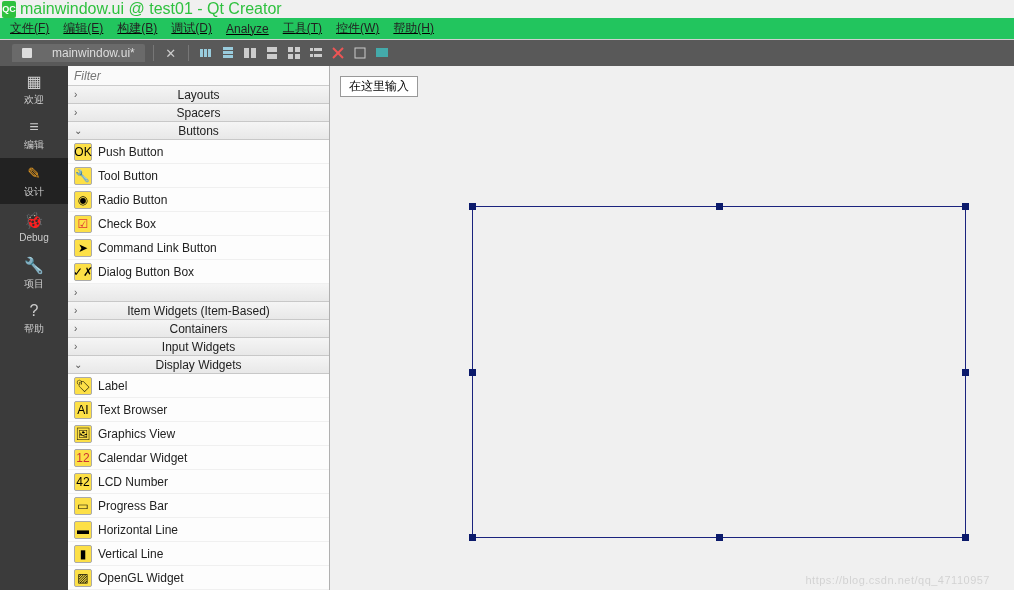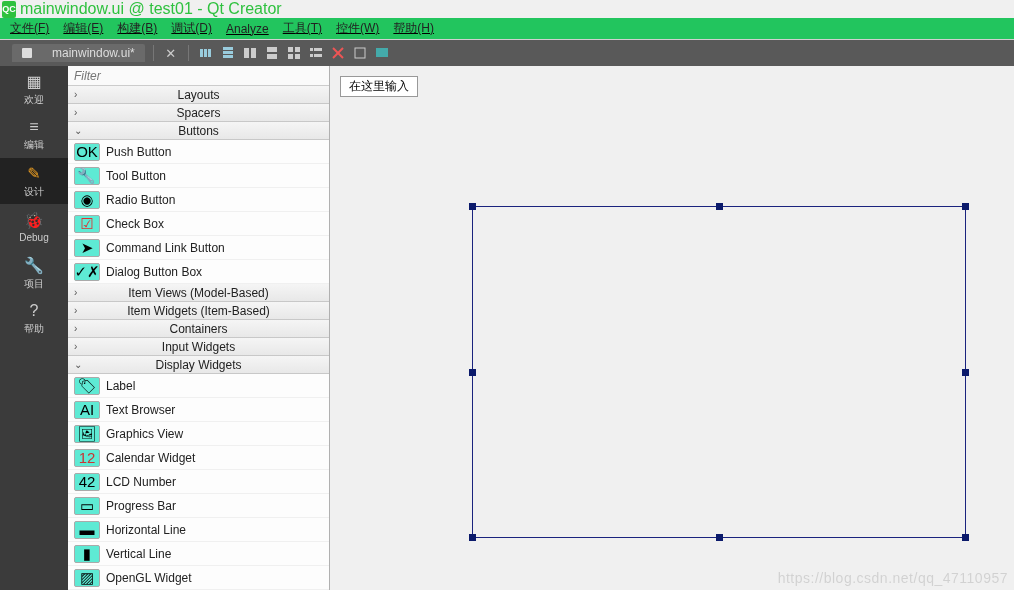--- a/index.html
+++ b/index.html
@@ -20,28 +20,28 @@
 .sidebar .item { height: 46px; display: flex; flex-direction: column; align-items: center; justify-content: center; color: #ccc; cursor: pointer; gap: 2px; }
 .sidebar .item.selected { background: #222; }
 .sidebar .item .ic { font-size: 16px; }
 .sidebar .item .lbl { font-size: 10px; }
 .widgetbox { width: 262px; background: #fdfdfd; border-right: 1px solid #b0b0b0; display: flex; flex-direction: column; }
 .widgetbox input.filter { height: 29px; padding: 2px 6px; border: none; border-bottom: 1px solid #ccc; font-style: italic; color: #888; outline: none; background: #fafafa; }
 .cat-header { height: 18px; background: linear-gradient(#f5f5f5,#e8e8e8); border-bottom: 1px solid #c8c8c8; display: flex; align-items: center; padding-left: 6px; cursor: pointer; position: relative; }
 .cat-header .arrow { width: 10px; font-size: 10px; color: #555; }
 .cat-header .name { position: absolute; left: 0; right: 0; text-align: center; color: #222; }
 .widget-item { height: 24px; display: flex; align-items: center; padding-left: 6px; gap: 6px; border-bottom: 1px solid #f0f0f0; cursor: grab; }
-.widget-item .wicon { width: 26px; height: 18px; display: flex; align-items: center; justify-content: center; border: 1px solid #aaa; border-radius: 2px; font-size: 15px; background: #5eead4; }
+.widget-item .wicon { width: 18px; height: 18px; display: flex; align-items: center; justify-content: center; border: 1px solid #aaa; border-radius: 2px; font-size: 12px; background: #fde047; }
 .widget-item .wname { color: #222; }
 .canvas-area { flex: 1; position: relative; background: #f0f0f0; overflow: hidden; }
 .canvas-area .hint-tab { position: absolute; top: 10px; left: 10px; background: #fff; border: 1px solid #999; padding: 1px 8px; font-size: 12px; }
 .canvas-dots { position: absolute; top: 32px; left: 4px; right: 4px; bottom: 4px; background-image: radial-gradient(circle, #bbb 0.6px, transparent 0.6px); background-size: 10px 10px; background-position: 0 0; }
 .selection { position: absolute; border: 1px solid #1a237e; }
 .selection .handle { position: absolute; width: 7px; height: 7px; background: #0b1a6b; }
-.watermark { position: absolute; right: 6px; bottom: 4px; color: rgba(0,0,0,0.13); font-size: 14px; letter-spacing: 0.5px; pointer-events: none; }
+.watermark { position: absolute; right: 24px; bottom: 4px; color: rgba(0,0,0,0.13); font-size: 11px; letter-spacing: 0.5px; pointer-events: none; }
 .design-ic { color: #f0a020; }
 </style>
 </head>
 <body>
 
 <div class="titlebar">
   <div class="logo">QC</div>
   <div class="title">mainwindow.ui @ test01 - Qt Creator</div>
 </div>
 
@@ -187,21 +187,20 @@
         <div class="widget-item">
           <span class="wicon">➤</span>
           <span class="wname">Command Link Button</span>
         </div>
         <div class="widget-item">
           <span class="wicon">✓✗</span>
           <span class="wname">Dialog Button Box</span>
         </div>
         <div class="cat-header">
           <span class="arrow">›</span>
-          <span class="name">Item Views (Model-Based)</span>
         </div>
         <div class="cat-header">
           <span class="arrow">›</span>
           <span class="name">Item Widgets (Item-Based)</span>
         </div>
         <div class="cat-header">
           <span class="arrow">›</span>
           <span class="name">Containers</span>
         </div>
         <div class="cat-header">

